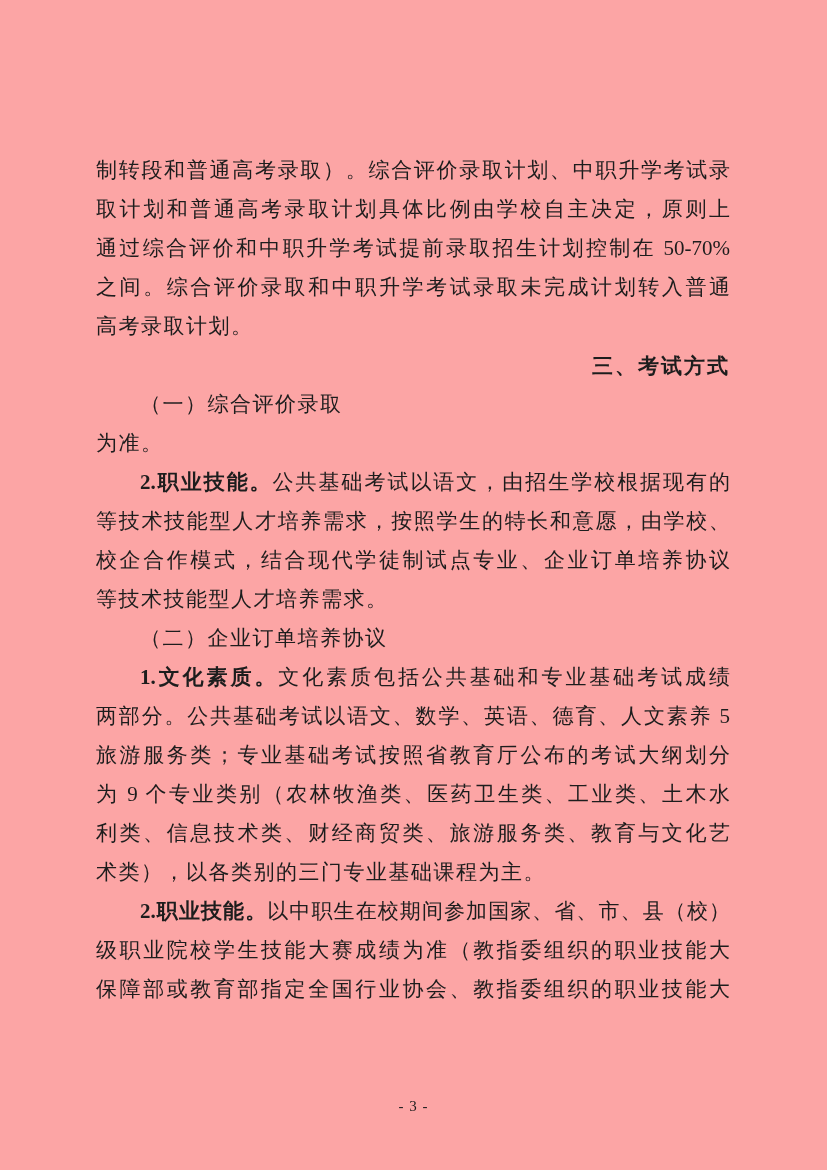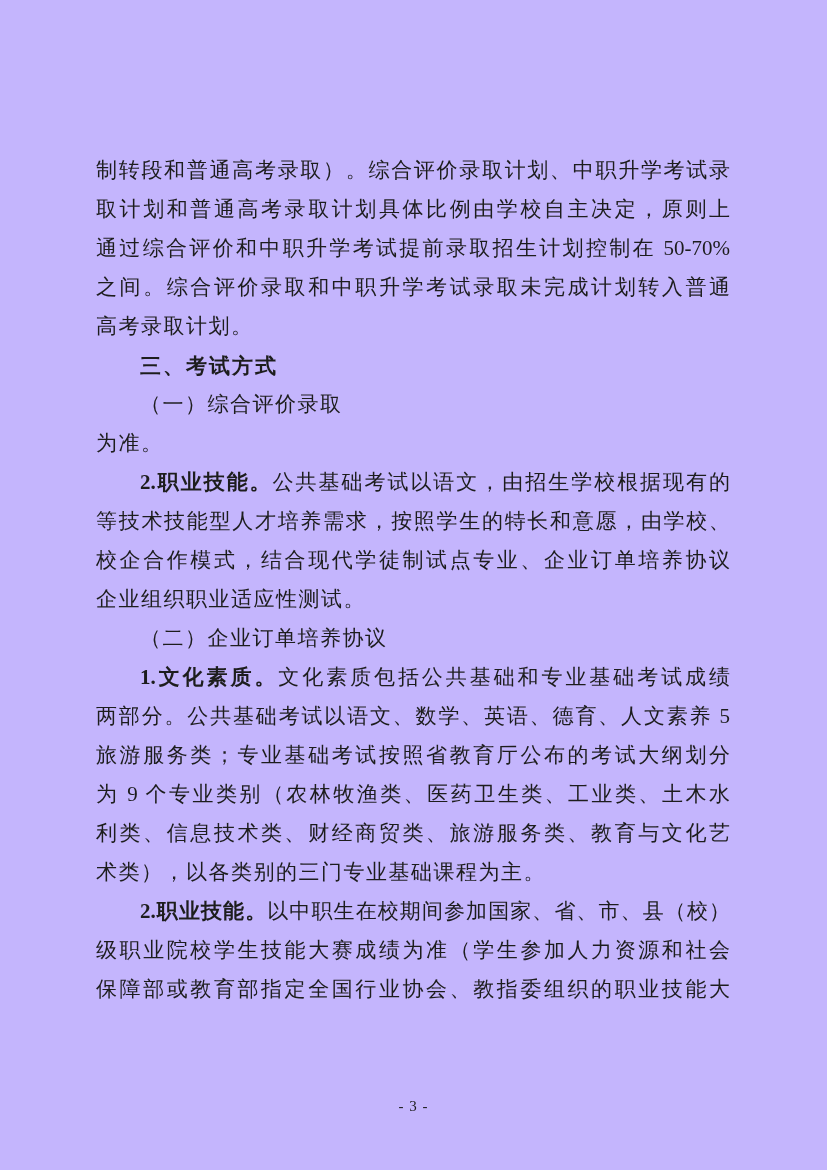--- a/index.html
+++ b/index.html
@@ -1,19 +1,19 @@
 <!DOCTYPE html>
 <html><head>
 <meta charset="utf-8">
 <style>
   html,body{margin:0;padding:0;background:#e8e8e8;}
   .page{
     position:relative;
     width:827px;height:1170px;
-    background:#c4b5fd;
+    background:#fca5a5;
     overflow:hidden;
     font-family:"Liberation Serif","DejaVu Serif",serif;
     color:#1d1d1d;
   }
   .text-block{
     position:absolute;
     left:96px;top:151px;
     width:634px;
   }
   .line{
@@ -31,20 +31,21 @@
   }
   
   .end{
     letter-spacing:1.5px;
   }
   .indent{text-indent:44px;}
   .sect-heading{
     font-family:"Liberation Sans","DejaVu Sans",sans-serif;
     font-weight:bold;
     letter-spacing:2px;
+    text-align:right;
   }
   .sub-heading{
     letter-spacing:1.5px;
   }
   .lead{font-weight:bold;}
   .footer{
     position:absolute;
     left:0;top:1097px;width:100%;
     text-align:center;
     font-size:15px;
@@ -67,33 +68,33 @@
 
     <div class="line indent sect-heading">三、考试方式</div>
 
     <div class="line indent sub-heading">（一）综合评价录取</div>
 
     <div class="line end">为准。</div>
 
     <div class="line just indent"><span class="lead">2.职业技能。</span><span>公共基础考试以语文，由招生学校根据现有的</span></div>
     <div class="line just">等技术技能型人才培养需求，按照学生的特长和意愿，由学校、</div>
     <div class="line just">校企合作模式，结合现代学徒制试点专业、企业订单培养协议</div>
-    <div class="line end">企业组织职业适应性测试。</div>
+    <div class="line end">等技术技能型人才培养需求。</div>
 
     <div class="line indent sub-heading">（二）企业订单培养协议</div>
 
     <div class="line just indent"><span class="lead">1.文化素质。</span><span>文化素质包括公共基础和专业基础考试成绩</span></div>
     <div class="line just">两部分。公共基础考试以语文、数学、英语、德育、人文素养 5</div>
     <div class="line just">旅游服务类；专业基础考试按照省教育厅公布的考试大纲划分</div>
     <div class="line just">为 9 个专业类别（农林牧渔类、医药卫生类、工业类、土木水</div>
     <div class="line just">利类、信息技术类、财经商贸类、旅游服务类、教育与文化艺</div>
     <div class="line end">术类），以各类别的三门专业基础课程为主。</div>
 
     <div class="line just indent"><span class="lead">2.职业技能。</span><span>以中职生在校期间参加国家、省、市、县（校）</span></div>
-    <div class="line just">级职业院校学生技能大赛成绩为准（学生参加人力资源和社会</div>
+    <div class="line just">级职业院校学生技能大赛成绩为准（教指委组织的职业技能大</div>
     <div class="line just">保障部或教育部指定全国行业协会、教指委组织的职业技能大</div>
 
   </div>
 
   <div class="footer">
     <span>- 3 -</span>
   </div>
 </div>
 
 </body></html>

